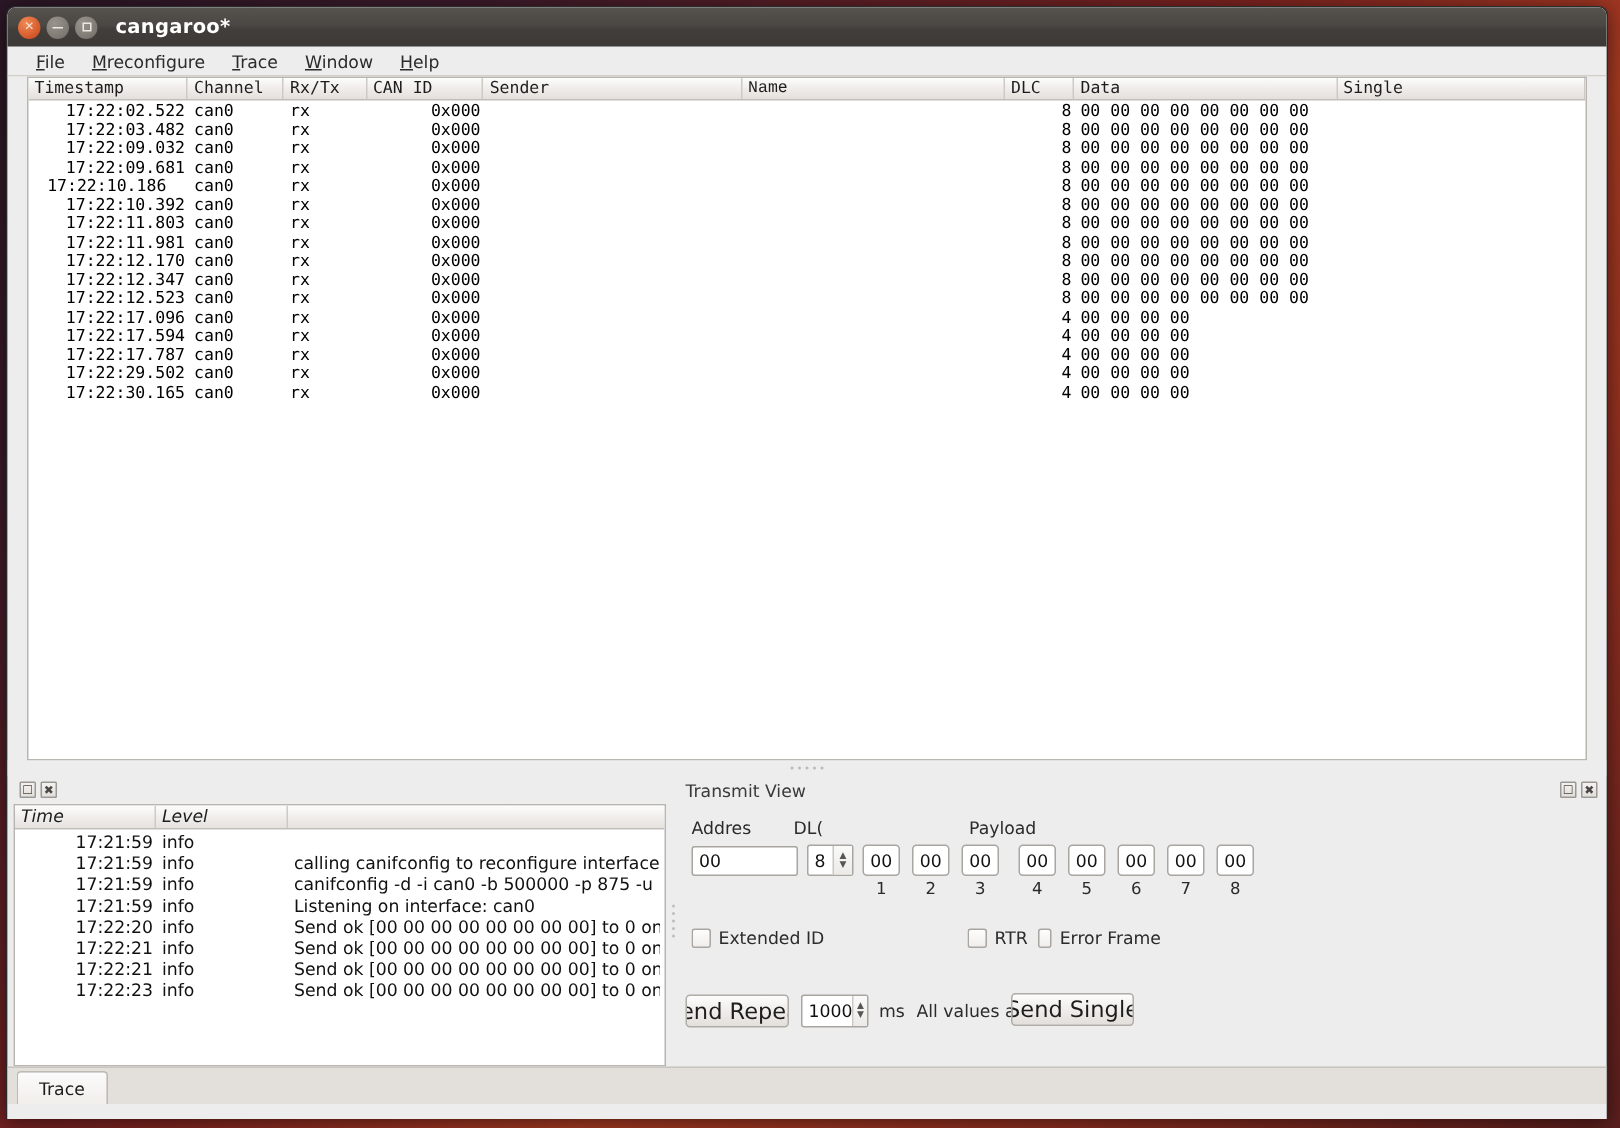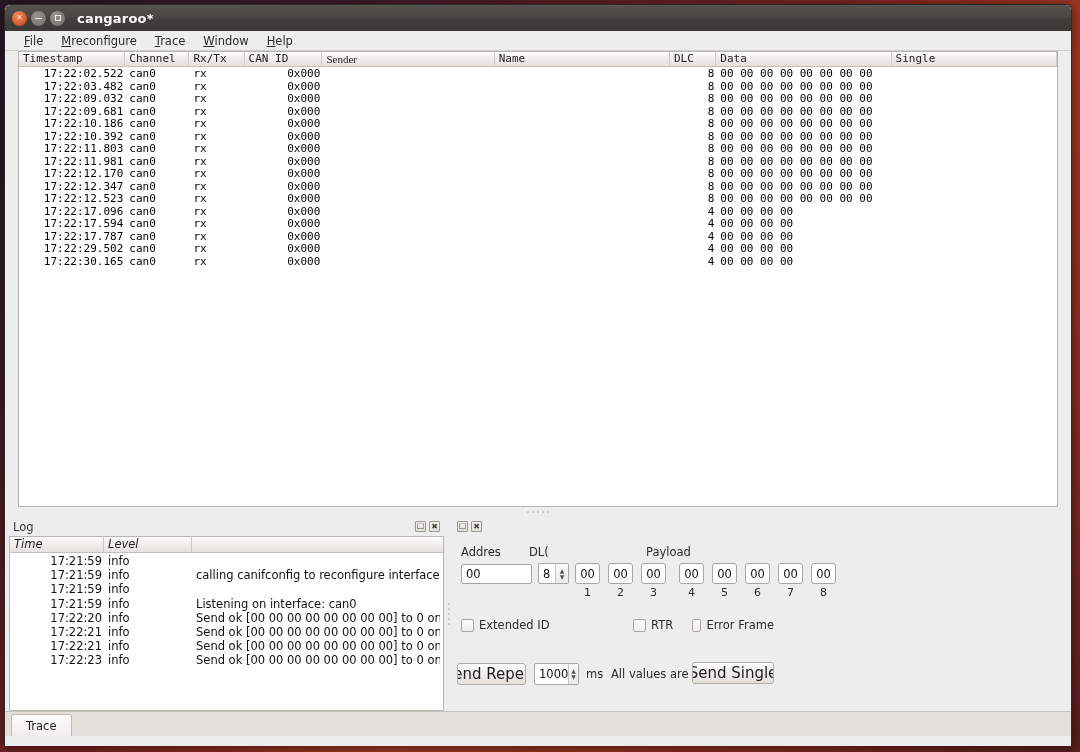--- a/index.html
+++ b/index.html
@@ -278,22 +278,22 @@
 
   <div class="client">
 
 
     <div class="tracewrap">
       <div class="thead" id="trace-head">
           <div class="th" style="width: 108px;">Timestamp</div>
           <div class="th" style="width: 65px;">Channel</div>
           <div class="th" style="width: 56px;">Rx/Tx</div>
           <div class="th" style="width: 79px;">CAN ID</div>
-          <div class="th" style="width: 175px; font-family: Liberation Serif, serif;">Sender</div>
-          <div class="th" style="width: 178px;">Name</div>
+          <div class="th" style="width: 175px;">Sender</div>
+          <div class="th" style="width: 178px; font-family: Liberation Mono, monospace;">Name</div>
           <div class="th" style="width: 47px;">DLC</div>
           <div class="th" style="width: 178px;">Data</div>
           <div class="th" style="width: 168px;">Single</div>
         </div>
       <div class="tbody" id="trace-body">
           <div class="trow">
             <div class="td right" style="width: 108px;">17:22:02.522</div>
             <div class="td left" style="width: 65px;">can0</div>
             <div class="td left" style="width: 56px;">rx</div>
             <div class="td right" style="width: 79px;">0x000</div>
@@ -330,21 +330,21 @@
             <div class="td left" style="width: 65px;">can0</div>
             <div class="td left" style="width: 56px;">rx</div>
             <div class="td right" style="width: 79px;">0x000</div>
             <div class="td left" style="width: 175px;"></div>
             <div class="td left" style="width: 178px;"></div>
             <div class="td right" style="width: 47px;">8</div>
             <div class="td left" style="width: 178px;">00 00 00 00 00 00 00 00</div>
             <div class="td left" style="width: 168px;"></div>
           </div>
           <div class="trow">
-            <div class="td right" style="width: 108px;">17:22:10.186</div>
+            <div class="td right" style="width: 108px; text-align: center;">17:22:10.186</div>
             <div class="td left" style="width: 65px;">can0</div>
             <div class="td left" style="width: 56px;">rx</div>
             <div class="td right" style="width: 79px;">0x000</div>
             <div class="td left" style="width: 175px;"></div>
             <div class="td left" style="width: 178px;"></div>
             <div class="td right" style="width: 47px;">8</div>
             <div class="td left" style="width: 178px;">00 00 00 00 00 00 00 00</div>
             <div class="td left" style="width: 168px;"></div>
           </div>
           <div class="trow">
@@ -478,21 +478,20 @@
           <i></i>
           <i></i>
           <i></i>
         </span>
     </div>
 
     <div class="docks">
 
       <div class="dock" style="flex:0 0 435px;">
         <div class="dock-title">
-          <span class="t">Log</span>
           <span class="dockbtns">
             <span class="dockbtn">☐</span>
             <span class="dockbtn">✖</span>
           </span>
         </div>
         <div class="logtable">
           <div class="loghead" id="log-head">
               <div class="th" style="width: 94px;">Time</div>
               <div class="th" style="width: 88px;">Level</div>
             </div>
@@ -502,20 +501,21 @@
                 <div class="td left" style="width: 88px;">info</div>
               </div>
               <div class="logrow">
                 <div class="td right" style="width: 94px;">17:21:59</div>
                 <div class="td left" style="width: 88px;">info</div>
                 <div class="td left" style="width: 248px;">calling canifconfig to reconfigure interface c...</div>
               </div>
               <div class="logrow">
                 <div class="td right" style="width: 94px;">17:21:59</div>
                 <div class="td left" style="width: 88px;">info</div>
+                <div class="td left" style="width: 248px;">canifconfig -d -i can0 -b 500000 -p 875 -u</div>
               </div>
               <div class="logrow">
                 <div class="td right" style="width: 94px;">17:21:59</div>
                 <div class="td left" style="width: 88px;">info</div>
                 <div class="td left" style="width: 248px;">Listening on interface: can0</div>
               </div>
               <div class="logrow">
                 <div class="td right" style="width: 94px;">17:22:20</div>
                 <div class="td left" style="width: 88px;">info</div>
                 <div class="td left" style="width: 248px;">Send ok [00 00 00 00 00 00 00 00] to 0 on ...</div>
@@ -544,20 +544,21 @@
             <i></i>
             <i></i>
             <i></i>
             <i></i>
             <i></i>
           </span>
       </div>
 
       <div class="tx">
         <div class="dock-title">
+          <span class="t">Transmit View</span>
           <span class="dockbtns">
             <span class="dockbtn">☐</span>
             <span class="dockbtn">✖</span>
           </span>
         </div>
         <div class="txbody">
           <div class="lbl" style="left:8px; top:9px; width:42px;">Addres</div>
           <div class="lbl" style="left:76px; top:9px; width:26px;">DL(</div>
           <div class="lbl" style="left:193px; top:9px;">Payload</div>
 
@@ -587,40 +588,40 @@
               <div class="pbox" style="left: 325px; top: 27px;">00</div>
               <div class="pnum" style="left: 325px; top: 50px;">7</div>
               <div class="pbox" style="left: 358px; top: 27px;">00</div>
               <div class="pnum" style="left: 358px; top: 50px;">8</div>
             </div>
 
           <div class="cbx2" style="left:8px; top:82px; width:90px;">
             <span class="box"></span>
             <span>Extended ID</span>
           </div>
-          <div class="cbx2" style="left:180px; top:82px; width:42px;">
+          <div class="cbx2" style="left:192px; top:82px; width:42px;">
             <span class="box"></span>
             <span>RTR</span>
           </div>
           <div class="cbx2" style="left:239px; top:82px; width:82px;">
             <span class="box"></span>
             <span>Error Frame</span>
           </div>
 
           <div class="btn" style="left:4px; top:127px; width:69px;">Send Repeat</div>
           <div class="spin" style="left:81px; top:127px; width:45px; height:22px;">
             <span class="v">1000</span>
             <span class="arrows">
                 <span>▲</span>
                 <span>▼</span>
               </span>
           </div>
           <div class="lbl" style="left:133px; top:131px;">ms</div>
           <div class="lbl" style="left:158px; top:131px; width:83px;">All values are hex</div>
-          <div class="btn" style="left:239px; top:126px; width:82px;">Send Single</div>
+          <div class="btn" style="left:221px; top:126px; width:82px;">Send Single</div>
         </div>
       </div>
 
     </div>
 
     <div class="tabbar">
       <div class="tab">Trace</div>
     </div>
     <div class="statusbar"></div>
   </div>

